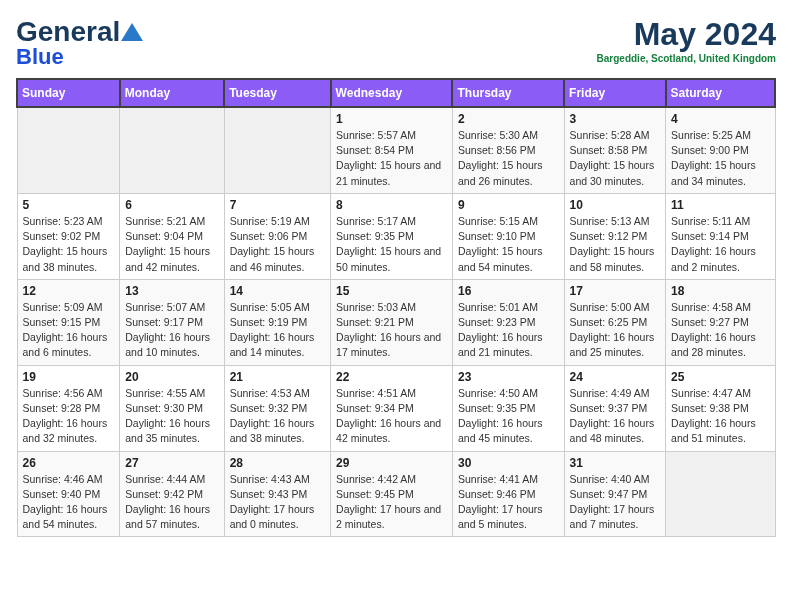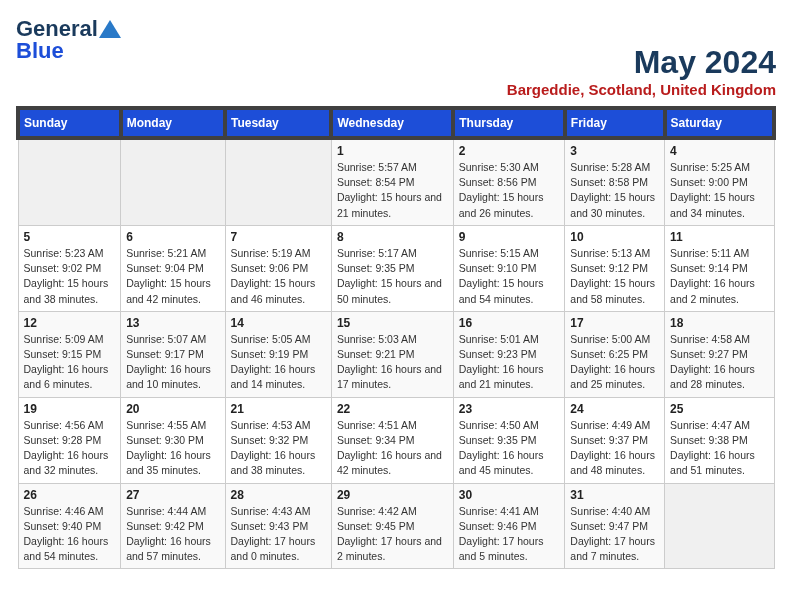--- a/index.html
+++ b/index.html
@@ -21,40 +21,39 @@
       flex-direction: column;
       align-items: flex-start;
     }
     .title-section {
       text-align: right;
     }
     .main-title {
       font-size: 32px;
       font-weight: bold;
       color: #1a3a5c;
-      margin-top: 28px;
     }
     .subtitle {
-      font-size: 15px;
-      color: #b91c1c;
+      font-size: 10px;
+      color: #15803d;
       font-weight: bold;
     }
     table {
       width: 100%;
       border-collapse: collapse;
       font-size: 11px;
     }
     thead th {
-      background-color: #1d4ed8;
+      background-color: #8b5cf6;
       color: #fff;
       padding: 6px 4px;
       text-align: left;
       font-size: 12px;
       font-weight: bold;
-      border: 4px solid #404040;
+      border: 2px solid #404040;
     }
     tbody td {
       border: 1px solid #ccc;
       padding: 4px 5px;
       vertical-align: top;
       min-height: 80px;
       background: #fff;
     }
     tbody tr:nth-child(odd) td {
       background: #f9f9f9;
@@ -73,21 +72,21 @@
     td.empty {
       background: #f0f0f0 !important;
     }
   </style>
 </head>
 <body>
 
 <div class="header">
   <div class="logo">
     <div style="display:flex;align-items:center;">
-      <span style="font-size:22px;font-weight:bold;color:#1a3a5c;">General</span>
+      <span style="font-size:28px;font-weight:bold;color:#1a3a5c;">General</span>
       <svg width="22" height="22" viewBox="0 0 22 22" style="margin-left:1px;">
         <polygon points="11,2 22,20 0,20" fill="#2979c8"></polygon>
       </svg>
     </div>
     <span style="font-size:22px;font-weight:bold;color:#1d4ed8;margin-top:-4px;text-align:center;">Blue</span>
   </div>
   <div class="title-section">
     <div class="main-title">May 2024</div>
     <div class="subtitle">Bargeddie, Scotland, United Kingdom</div>
   </div>

